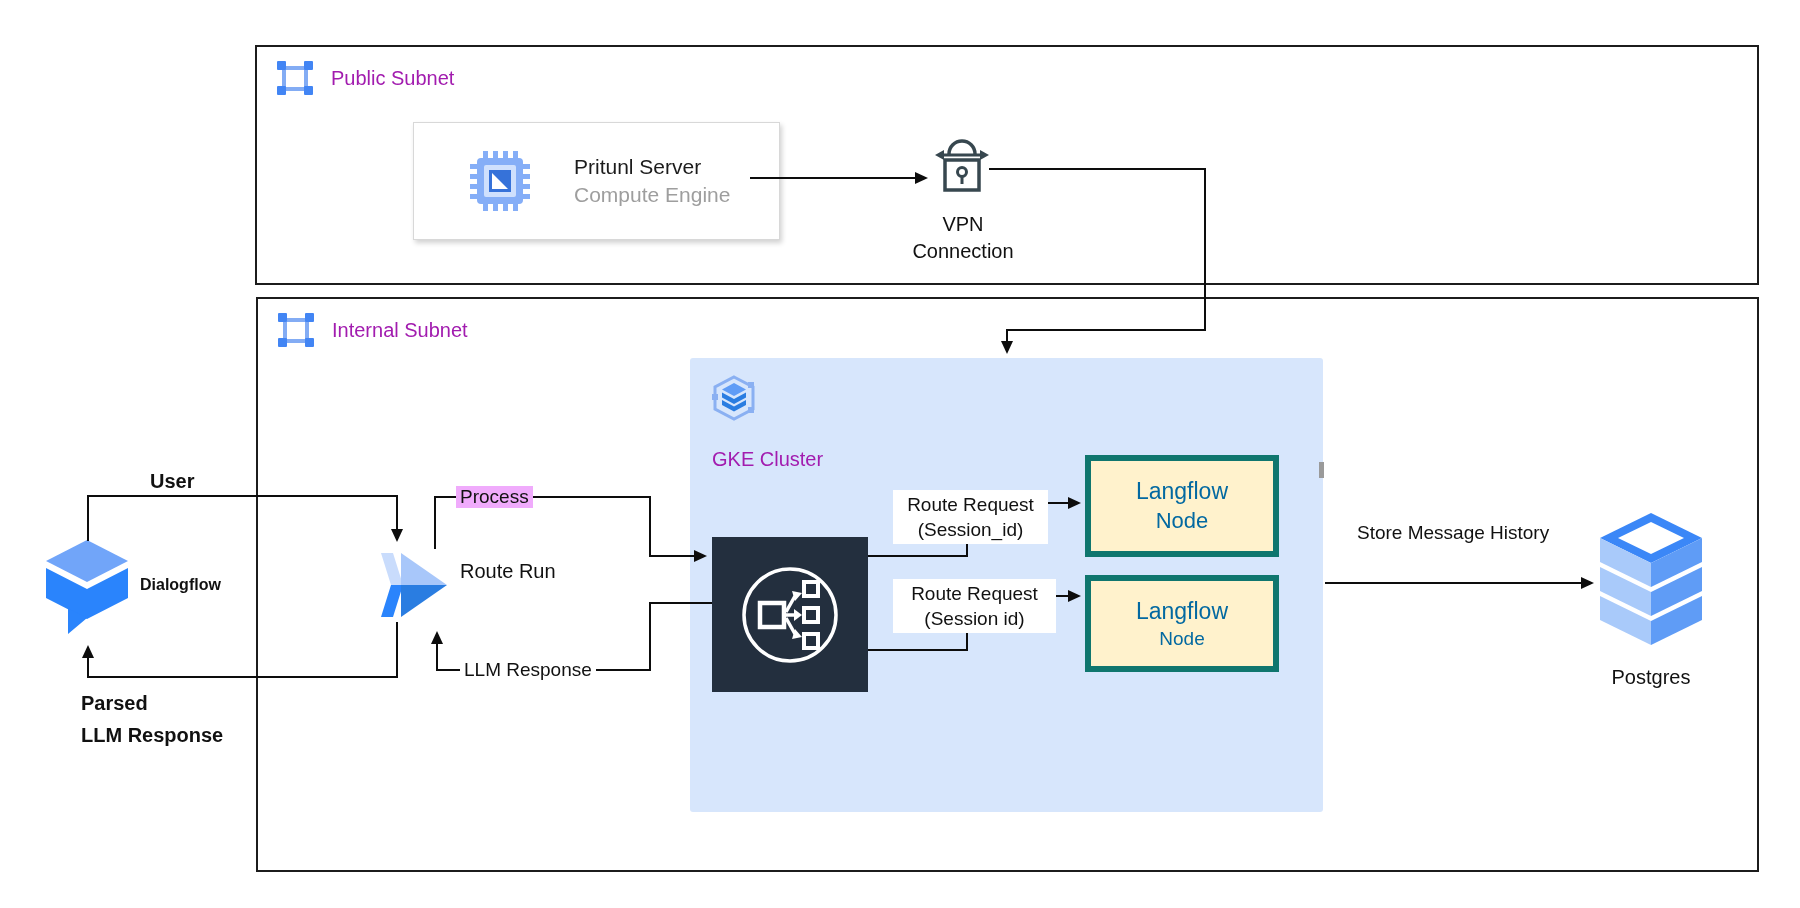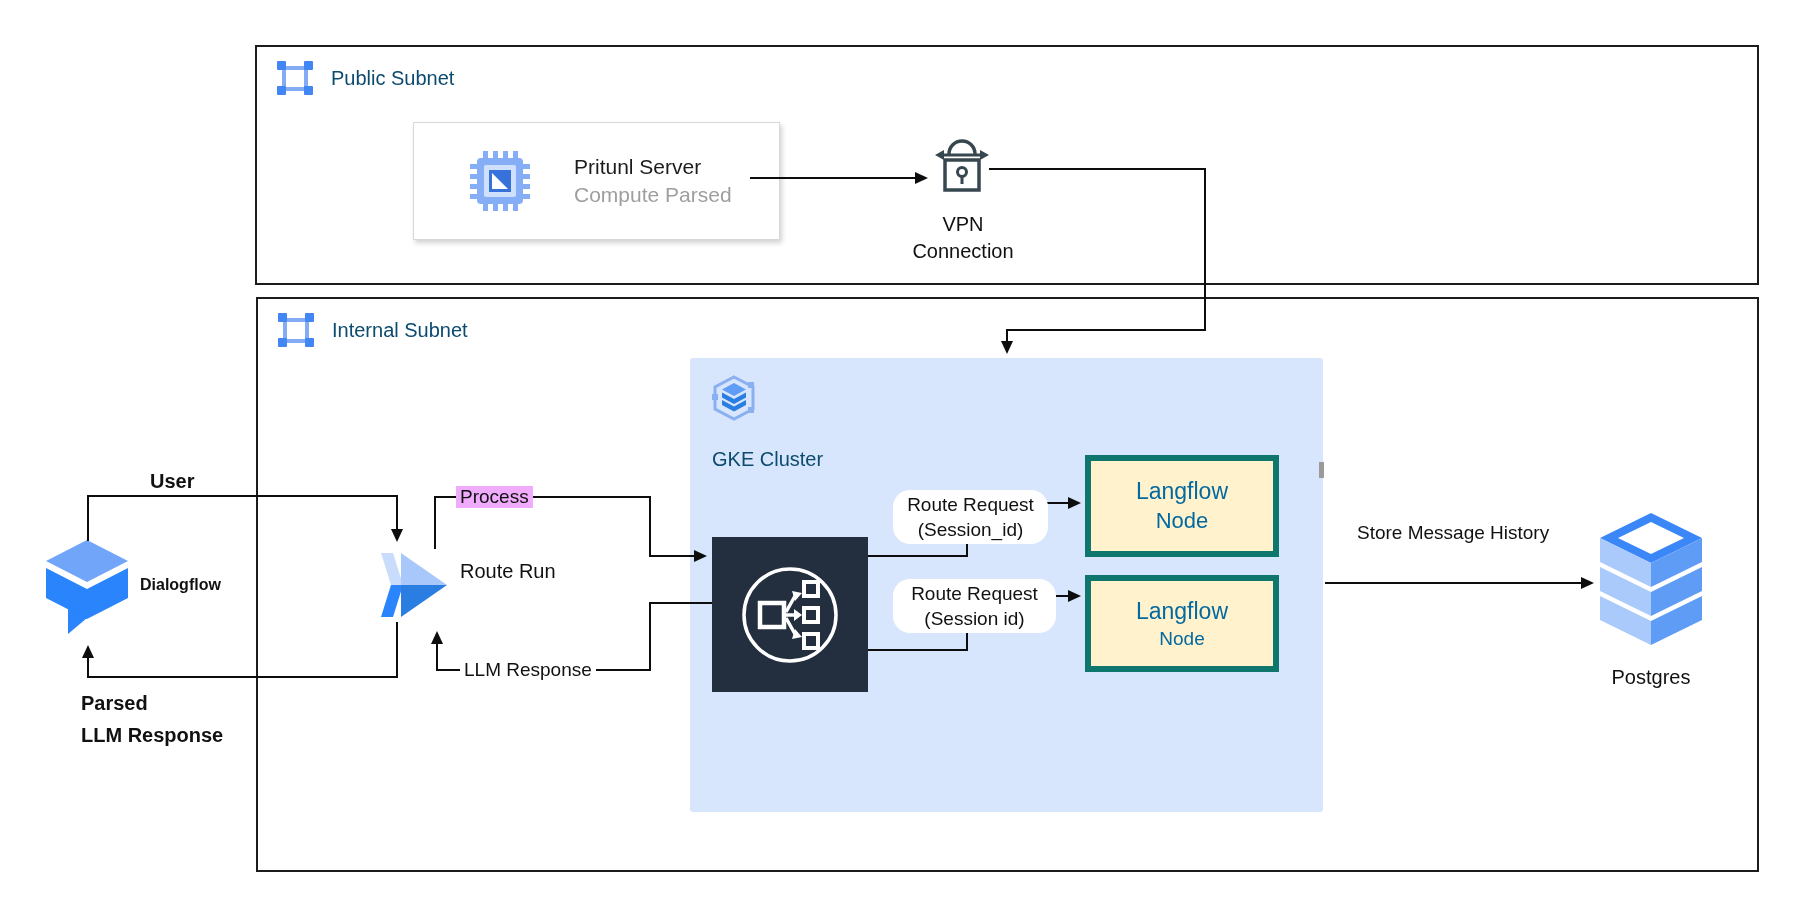--- a/index.html
+++ b/index.html
@@ -4,21 +4,21 @@
 <style>
   html,body{margin:0;padding:0;background:#fff;}
   .canvas{position:relative;width:1800px;height:908px;background:#fff;
           font-family:"Liberation Sans",sans-serif;color:#111;overflow:hidden;}
   .abs{position:absolute;}
   
   .subnet{border:2px solid #1c1c1c;background:#fff;z-index:1;}
   .public-subnet{left:255px;top:45px;width:1500px;height:236px;}
   .internal-subnet{left:256px;top:297px;width:1499px;height:571px;}
   .subnet-header{position:absolute;left:20px;top:13px;display:flex;align-items:center;gap:18px;}
-  .subnet-label{font-size:20px;color:#0c4a6e;white-space:nowrap;}
+  .subnet-label{font-size:20px;color:#a21caf;white-space:nowrap;}
   .gke-box{left:690px;top:358px;width:633px;height:454px;background:#d7e6fc;border-radius:3px;z-index:2;}
   .gke-header{position:absolute;left:22px;top:17px;display:flex;align-items:flex-start;gap:27px;flex-direction:column;}
   .card{left:413px;top:122px;width:337px;height:116px;background:#fff;border:1px solid #d8d8d8;
         box-shadow:2px 3px 5px rgba(0,0,0,0.18);display:flex;align-items:center;z-index:3;padding-left:28px;}
   .card-icon{margin-left:28px;flex:0 0 auto;}
   .card-text{margin-left:44px;line-height:1.32;}
   .card-title{font-size:21px;color:#1c1c1c;}
   .card-sub{font-size:21px;color:#9e9e9e;}
   .dark-node{left:712px;top:537px;width:156px;height:155px;background:#232f3e;
              display:flex;align-items:center;justify-content:center;z-index:4;}
@@ -35,21 +35,21 @@
   .icon{z-index:10;}
   
   .lbl{z-index:30;white-space:nowrap;}
   .lbl-user{left:150px;top:470px;font-size:20px;font-weight:bold;}
   .lbl-dialogflow{left:140px;top:576px;font-size:16px;font-weight:bold;}
   .lbl-parsed{left:81px;top:687px;font-size:20px;font-weight:bold;line-height:1.6;}
   .lbl-cloudrun{left:460px;top:560px;font-size:20px;}
   .lbl-process{left:456px;top:486px;font-size:19px;background:#f0abfc;padding:0 4px;}
   .lbl-llm{left:460px;top:659px;font-size:19px;background:#fff;padding:0 4px;}
   .lbl-vpn{left:893px;top:211px;width:140px;text-align:center;font-size:20px;line-height:1.35;}
-  .route-lbl{background:#fff;text-align:center;font-size:19px;line-height:1.32;padding:2px 4px;border-radius:17px;}
+  .route-lbl{background:#fff;text-align:center;font-size:19px;line-height:1.32;padding:2px 4px;}
   .route1{left:893px;top:490px;width:147px;}
   .route2{left:893px;top:579px;width:155px;}
   .lbl-store{left:1357px;top:522px;font-size:19px;}
   .lbl-postgres{left:1600px;top:666px;width:102px;text-align:center;font-size:20px;}
 </style>
 </head>
 <body>
 
 <div class="canvas">
 
@@ -87,21 +87,21 @@
           <rect x="51" y="33" width="9" height="5"></rect>
           <rect x="51" y="43" width="9" height="5"></rect>
       </g>
       <rect x="7" y="7" width="46" height="46" rx="4" fill="#85aef7"></rect>
       <rect x="14" y="14" width="32" height="32" rx="2" fill="#cfe0fd"></rect>
       <rect x="19" y="19" width="22" height="22" fill="#3672d9"></rect>
       <polygon points="22,22 22,38 38,38" fill="#ffffff"></polygon>
     </svg>
     <div class="card-text">
       <div class="card-title">Pritunl Server</div>
-      <div class="card-sub">Compute Parsed</div>
+      <div class="card-sub">Compute Engine</div>
     </div>
   </div>
 
   <svg class="abs icon" style="left:935px;top:128px;" width="54" height="66" viewBox="0 0 54 66">
     <path d="M14,26 A13,13 0 0 1 40,26" fill="none" stroke="#37474f" stroke-width="3.5"></path>
     <line x1="7" y1="27" x2="47" y2="27" stroke="#37474f" stroke-width="3"></line>
     <polygon points="0,27 9,22 9,32" fill="#37474f"></polygon>
     <polygon points="54,27 45,22 45,32" fill="#37474f"></polygon>
     <rect x="10" y="32" width="34" height="30" fill="#fff" stroke="#37474f" stroke-width="3.5"></rect>
     <circle cx="27" cy="44" r="4.5" fill="none" stroke="#37474f" stroke-width="3"></circle>

